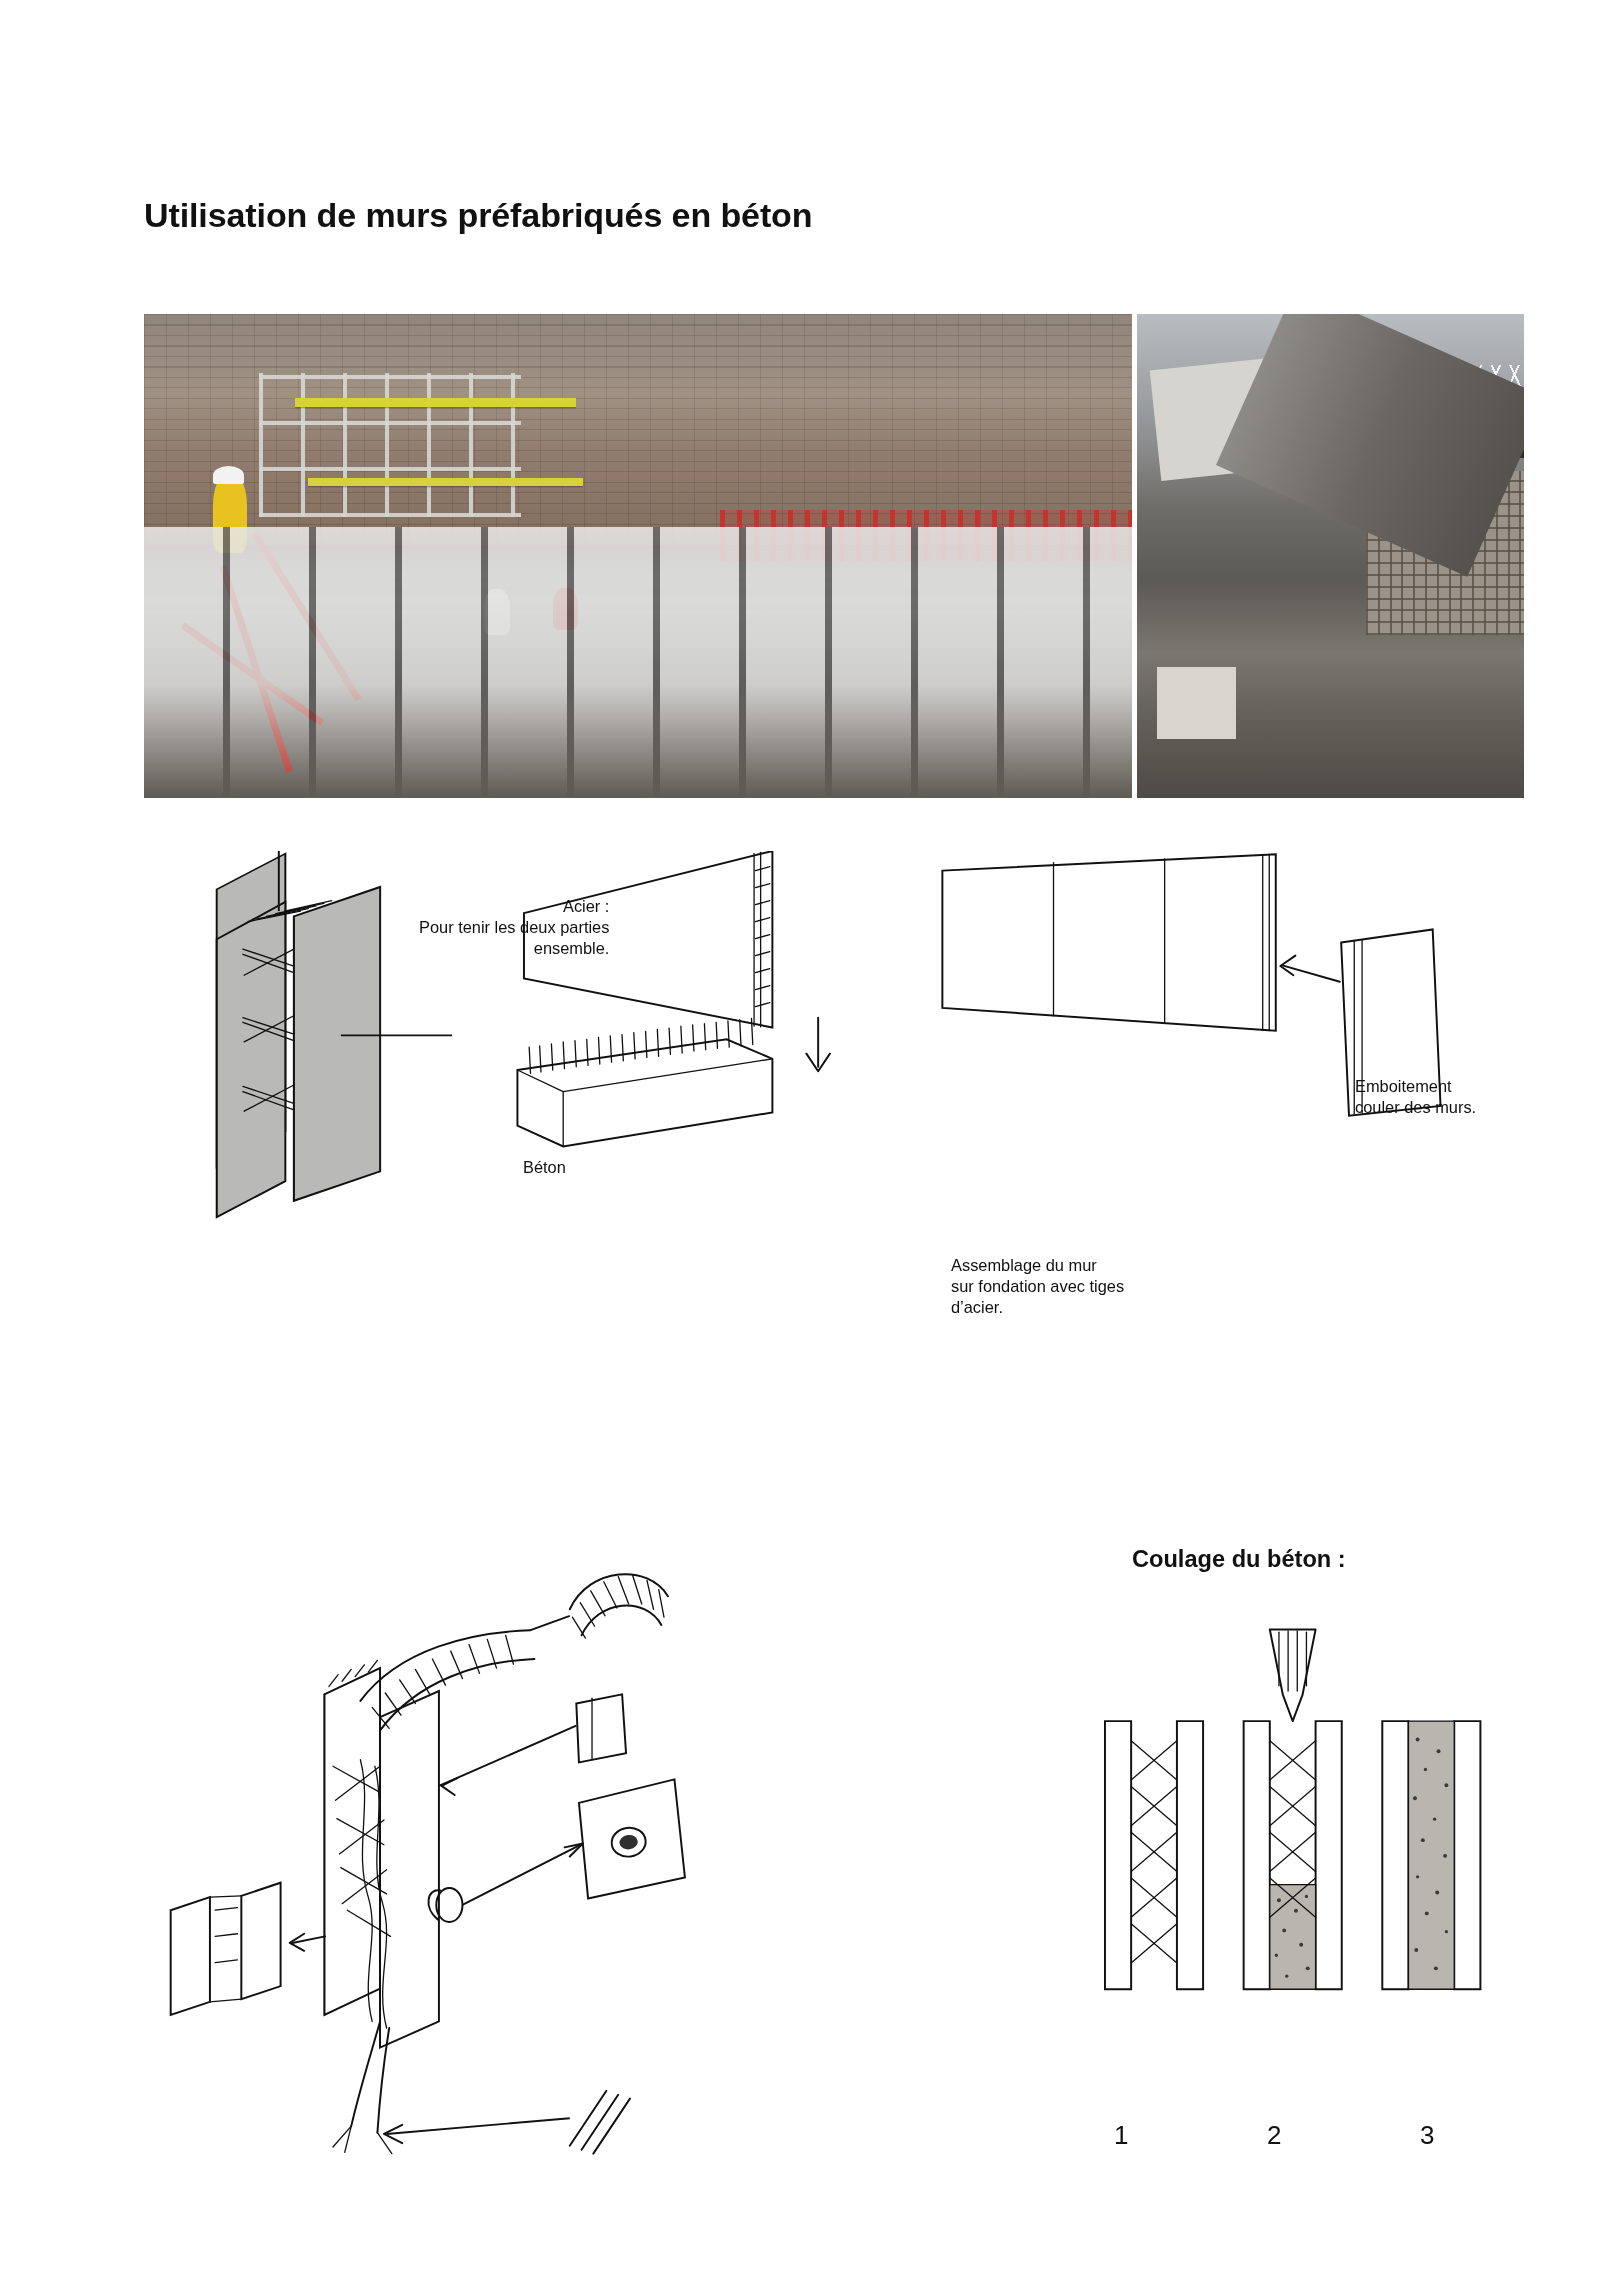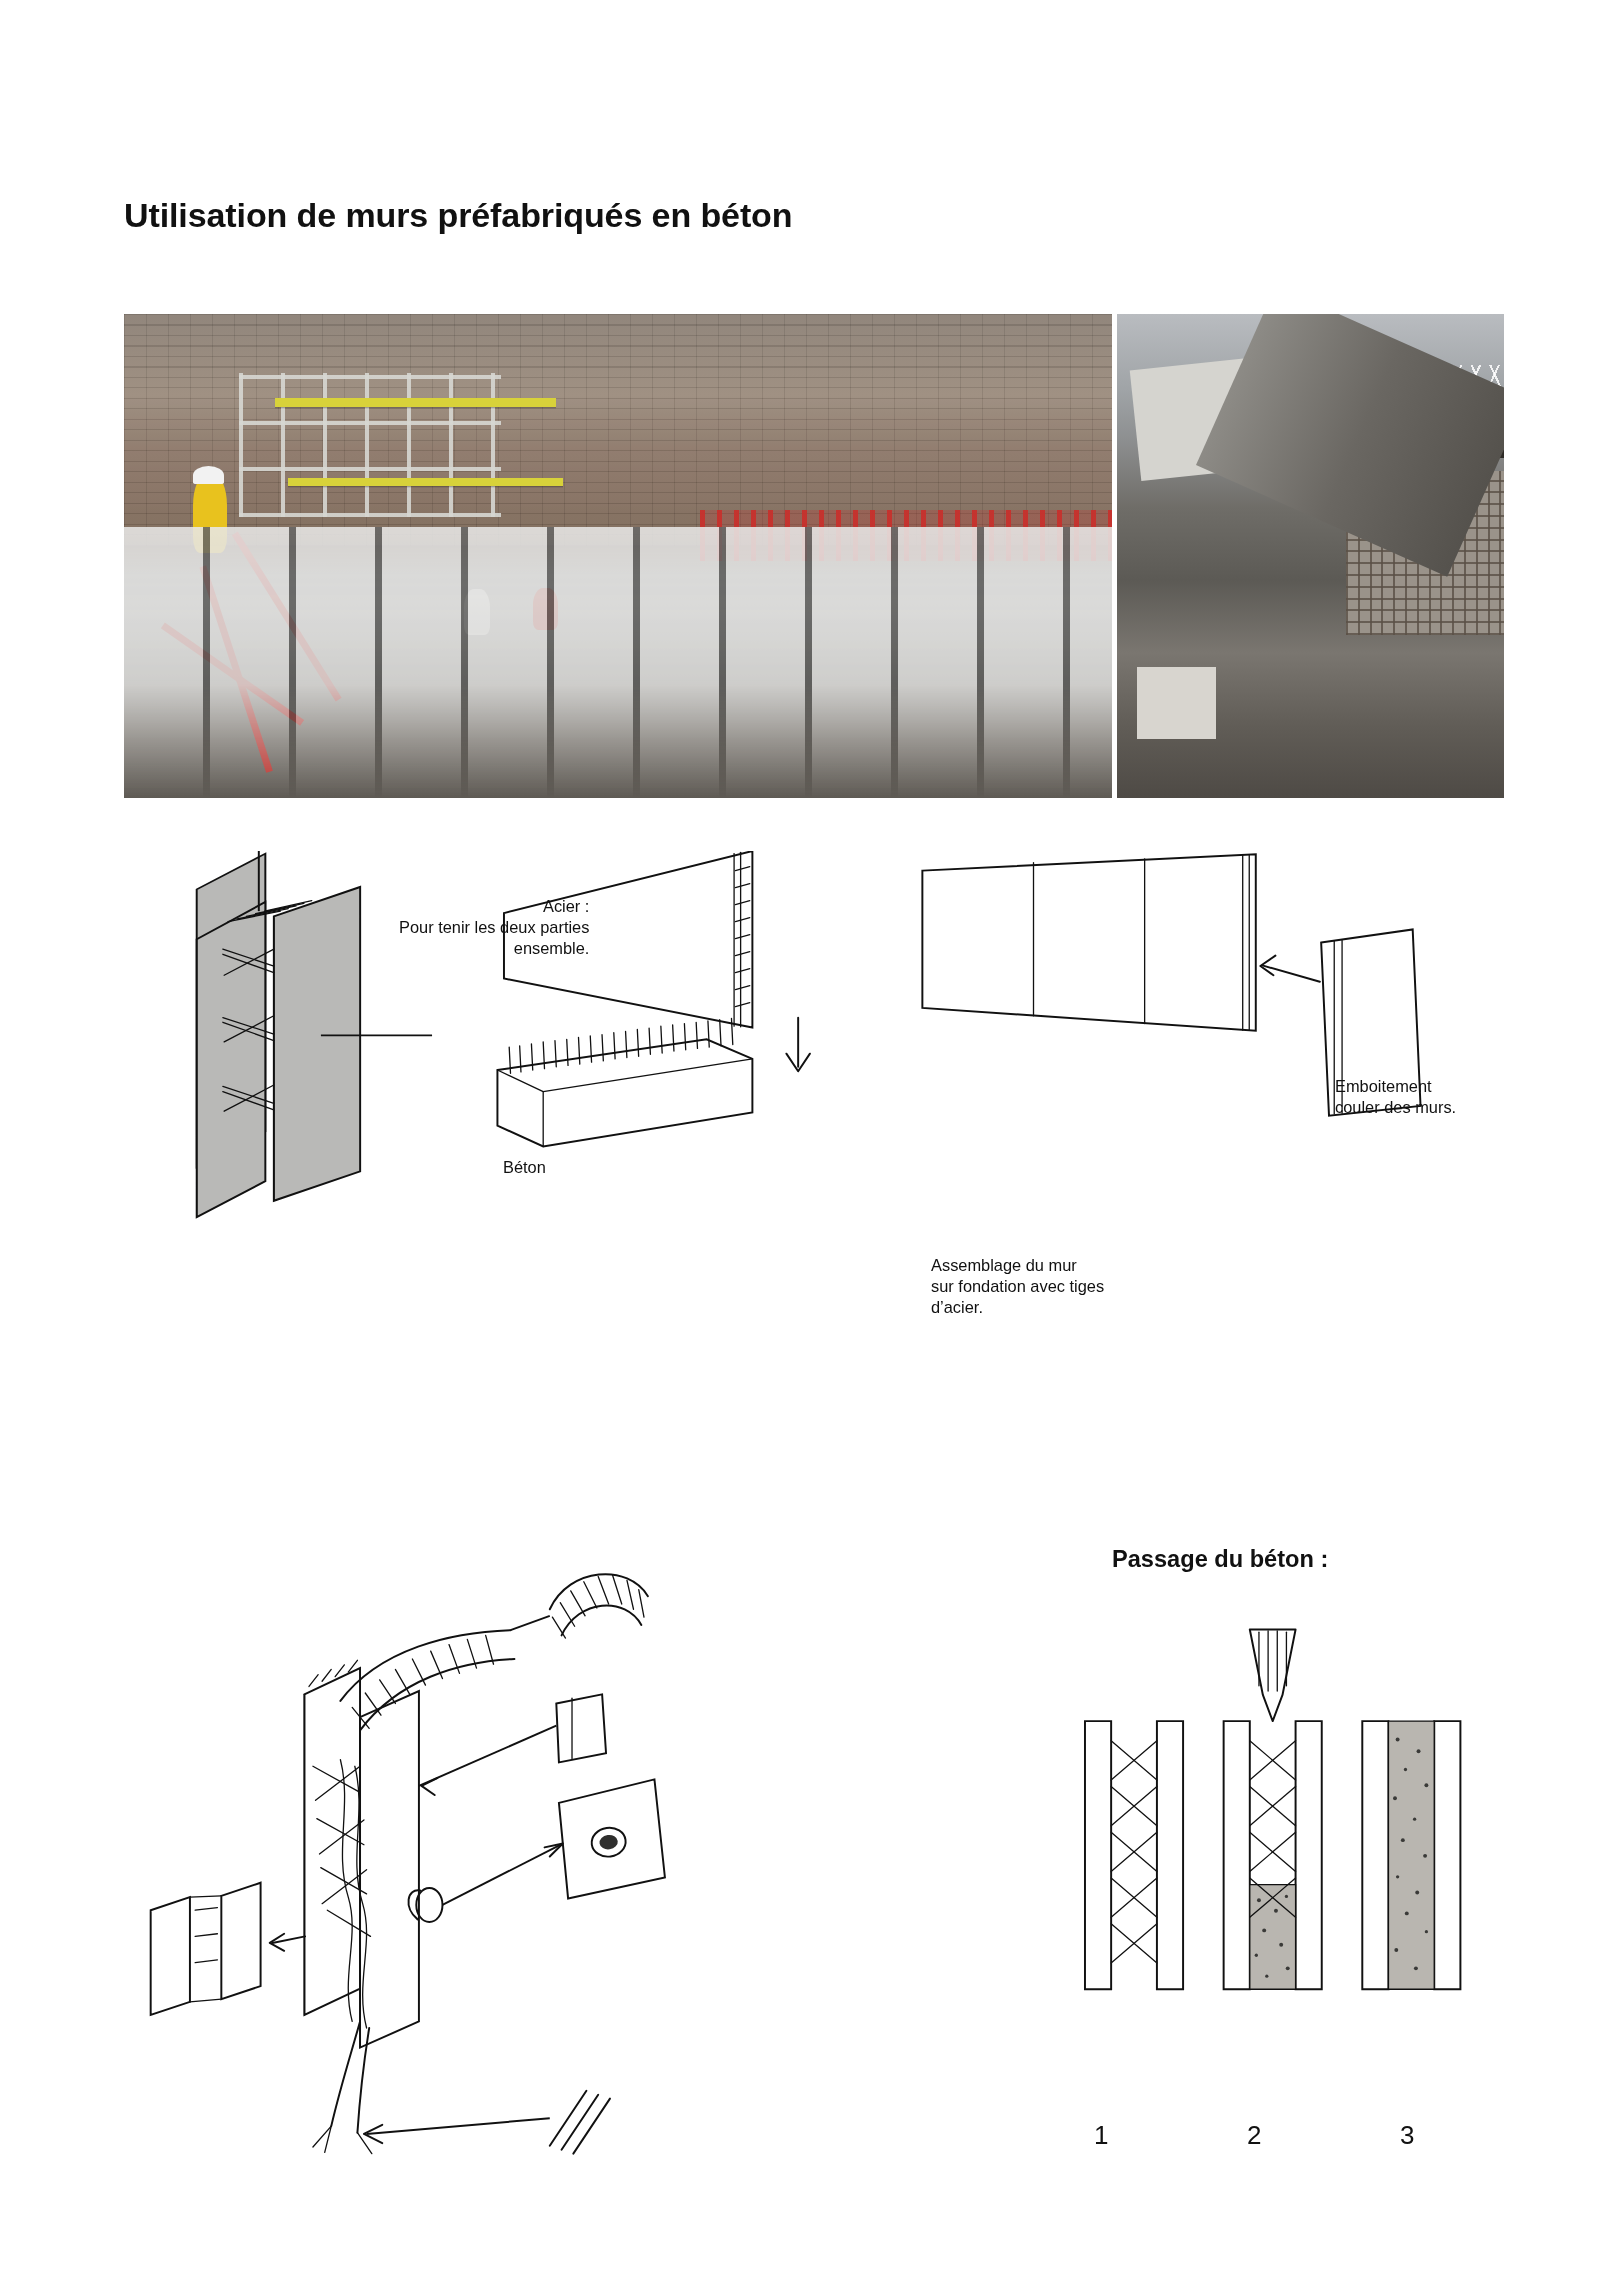--- a/index.html
+++ b/index.html
@@ -11,20 +11,21 @@
     width: 1623px;
     height: 2295px;
     position: relative;
     font-family: "Liberation Sans", sans-serif;
     color: #111111;
     overflow: hidden;
   }
   .page {
     position: absolute;
     inset: 0;
+    margin-left: 20px;
   }
 
   
   .title {
     position: absolute;
     left: 124px;
     top: 196px;
     font-size: 34px;
     font-weight: bold;
     letter-spacing: -0.1px;
@@ -319,21 +320,21 @@
   <div class="sketch-label" style="left:399px; top:896px;text-align:right;">Acier :
 Pour tenir les deux parties
 ensemble.</div>
   <div class="sketch-label" style="left:503px; top:1157px;">Béton</div>
   <div class="sketch-label" style="left:931px; top:1255px;">Assemblage du mur
 sur fondation avec tiges
 d’acier.</div>
   <div class="sketch-label" style="left:1335px; top:1076px;">Emboitement
 couler des murs.</div>
 
-  <div class="section-head" style="left:1112px; top:1544px;">Passage du béton :</div>
+  <div class="section-head" style="left:1112px; top:1544px;">Coulage du béton :</div>
 
   <div style="position:absolute; left:144px; top:1570px; width:805px; height:615px;">
     <svg width="805" height="615" viewBox="0 0 1230 940" xmlns="http://www.w3.org/2000/svg">
 
       <path class="ink-fill-white" d="M245 190 L330 150 L330 640 L245 680 Z"></path>
       <path class="ink-thin" d="M245 190 L245 680"></path>
       <path class="ink-fill-white" d="M330 225 L420 185 L420 690 L330 730 Z"></path>
       <path class="ink-thin" d="M330 225 L330 730"></path>
 
       <g class="ink-thin">

